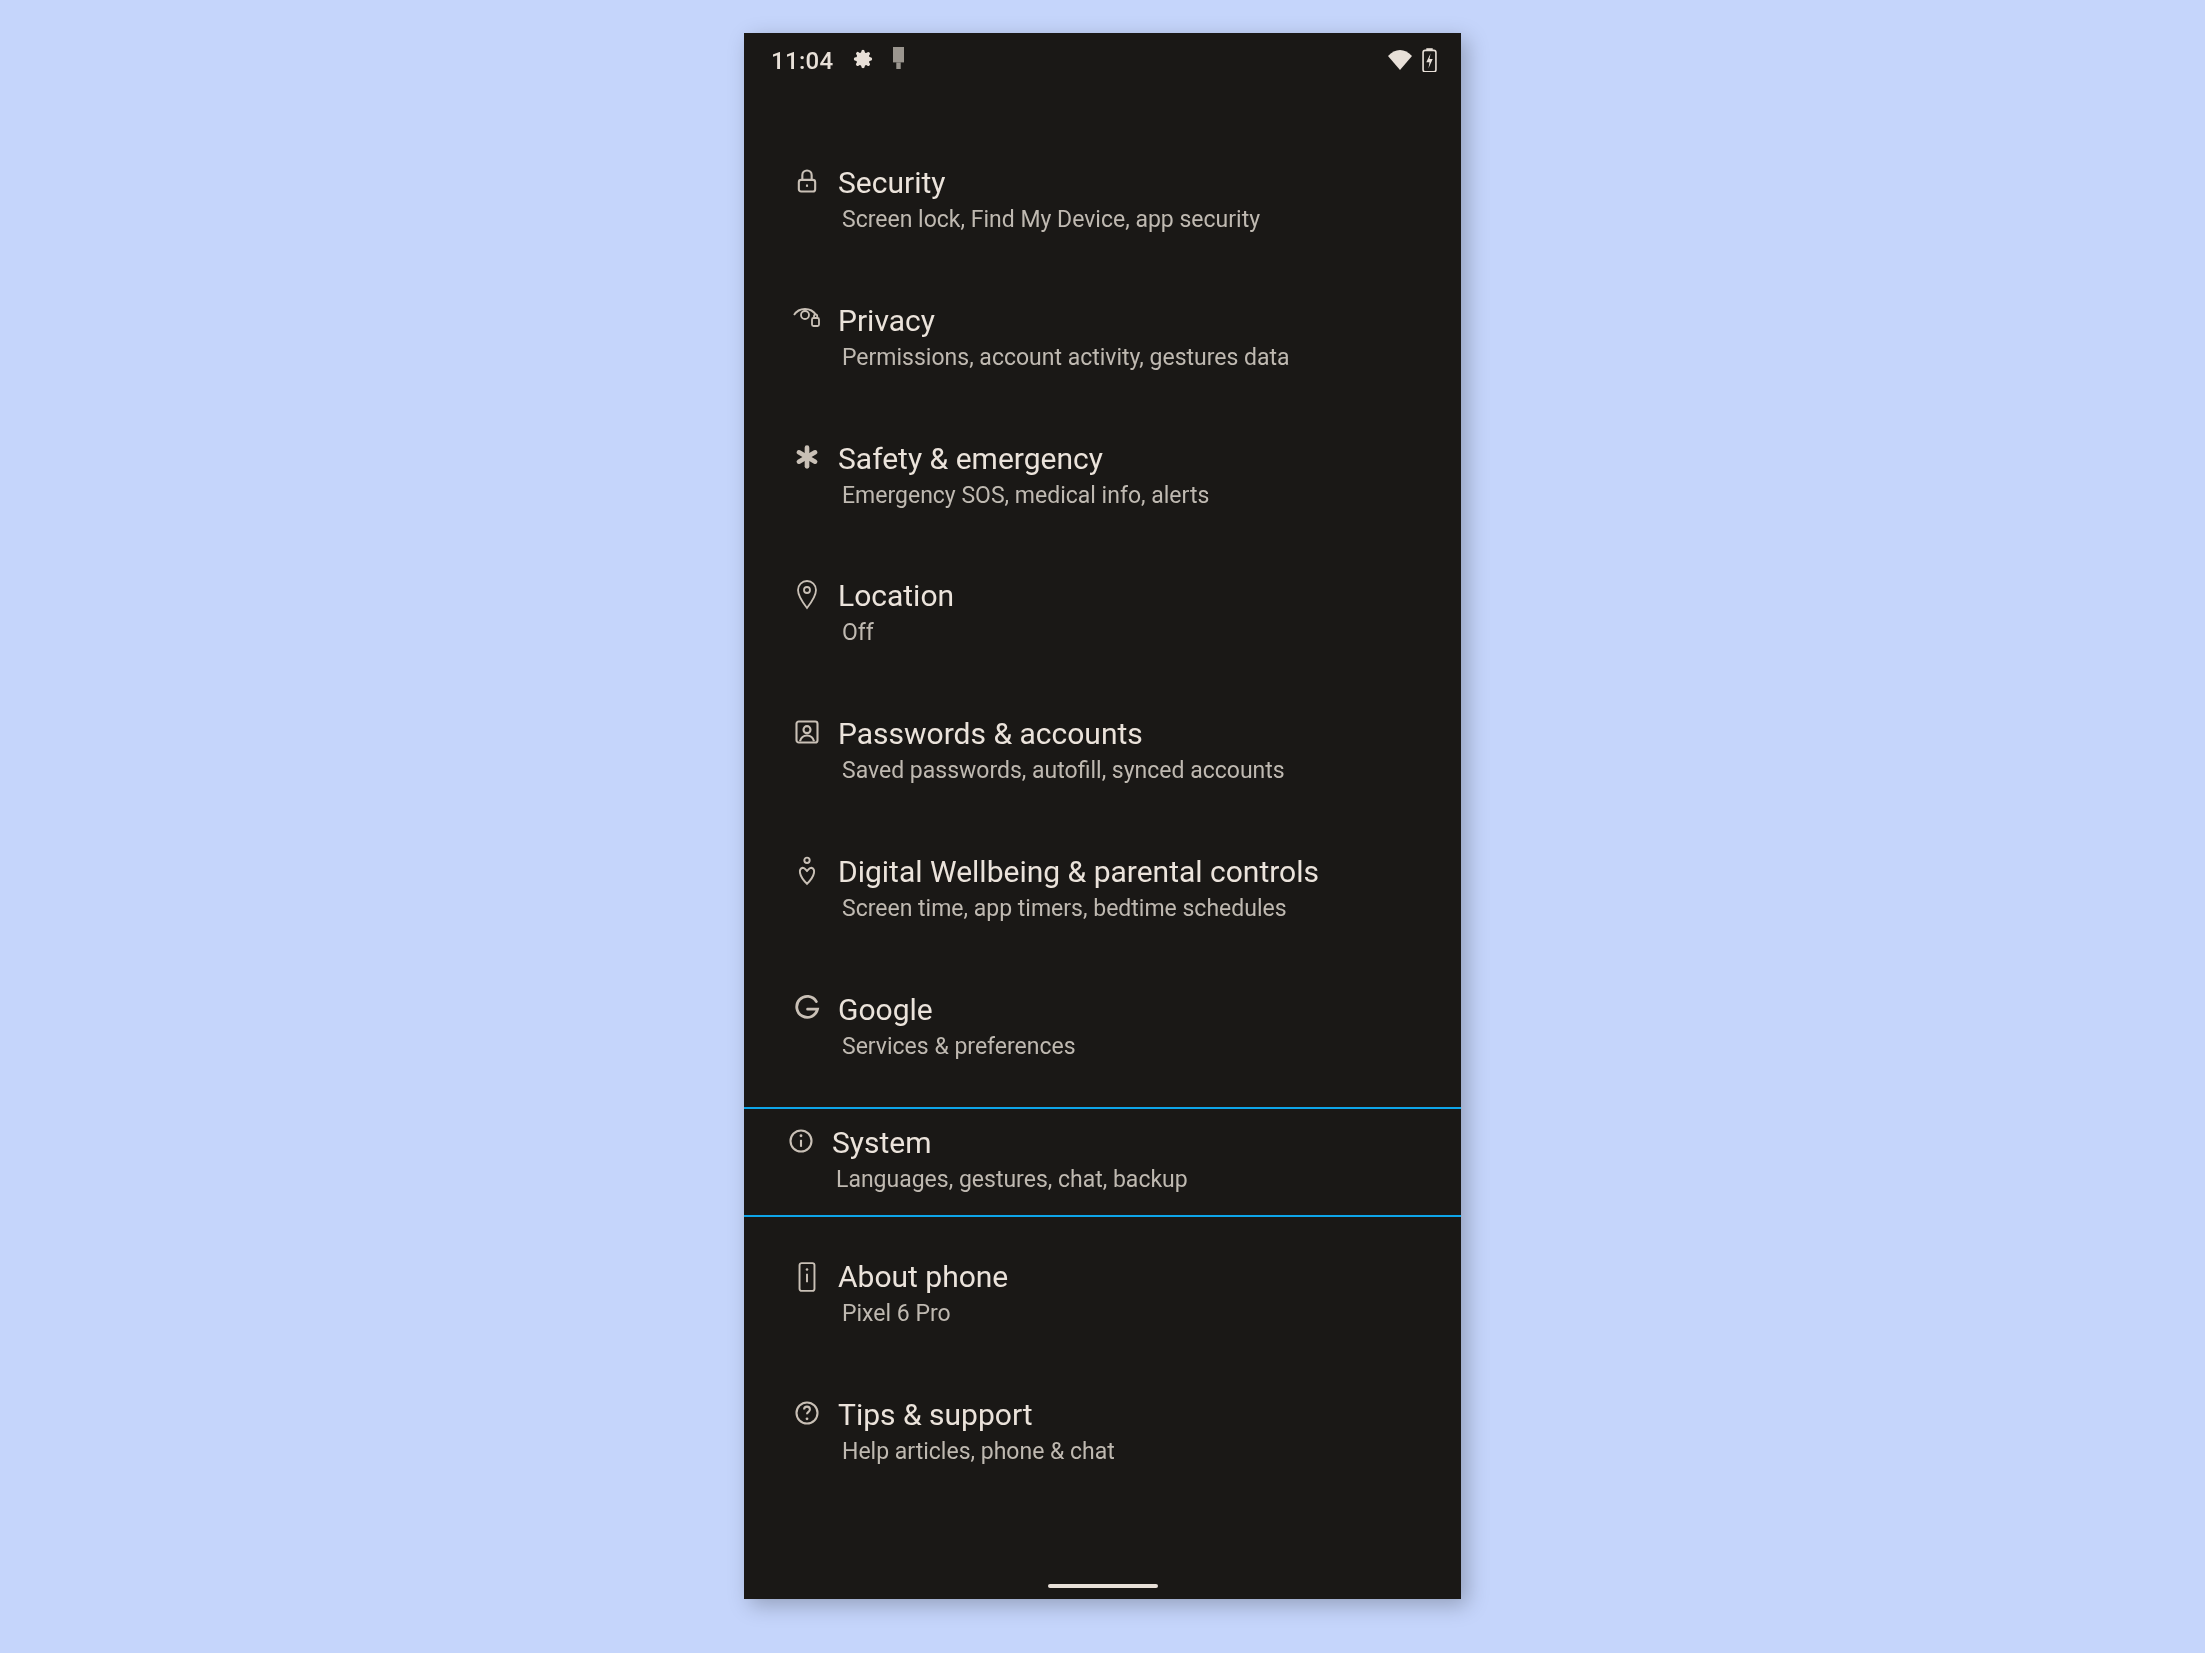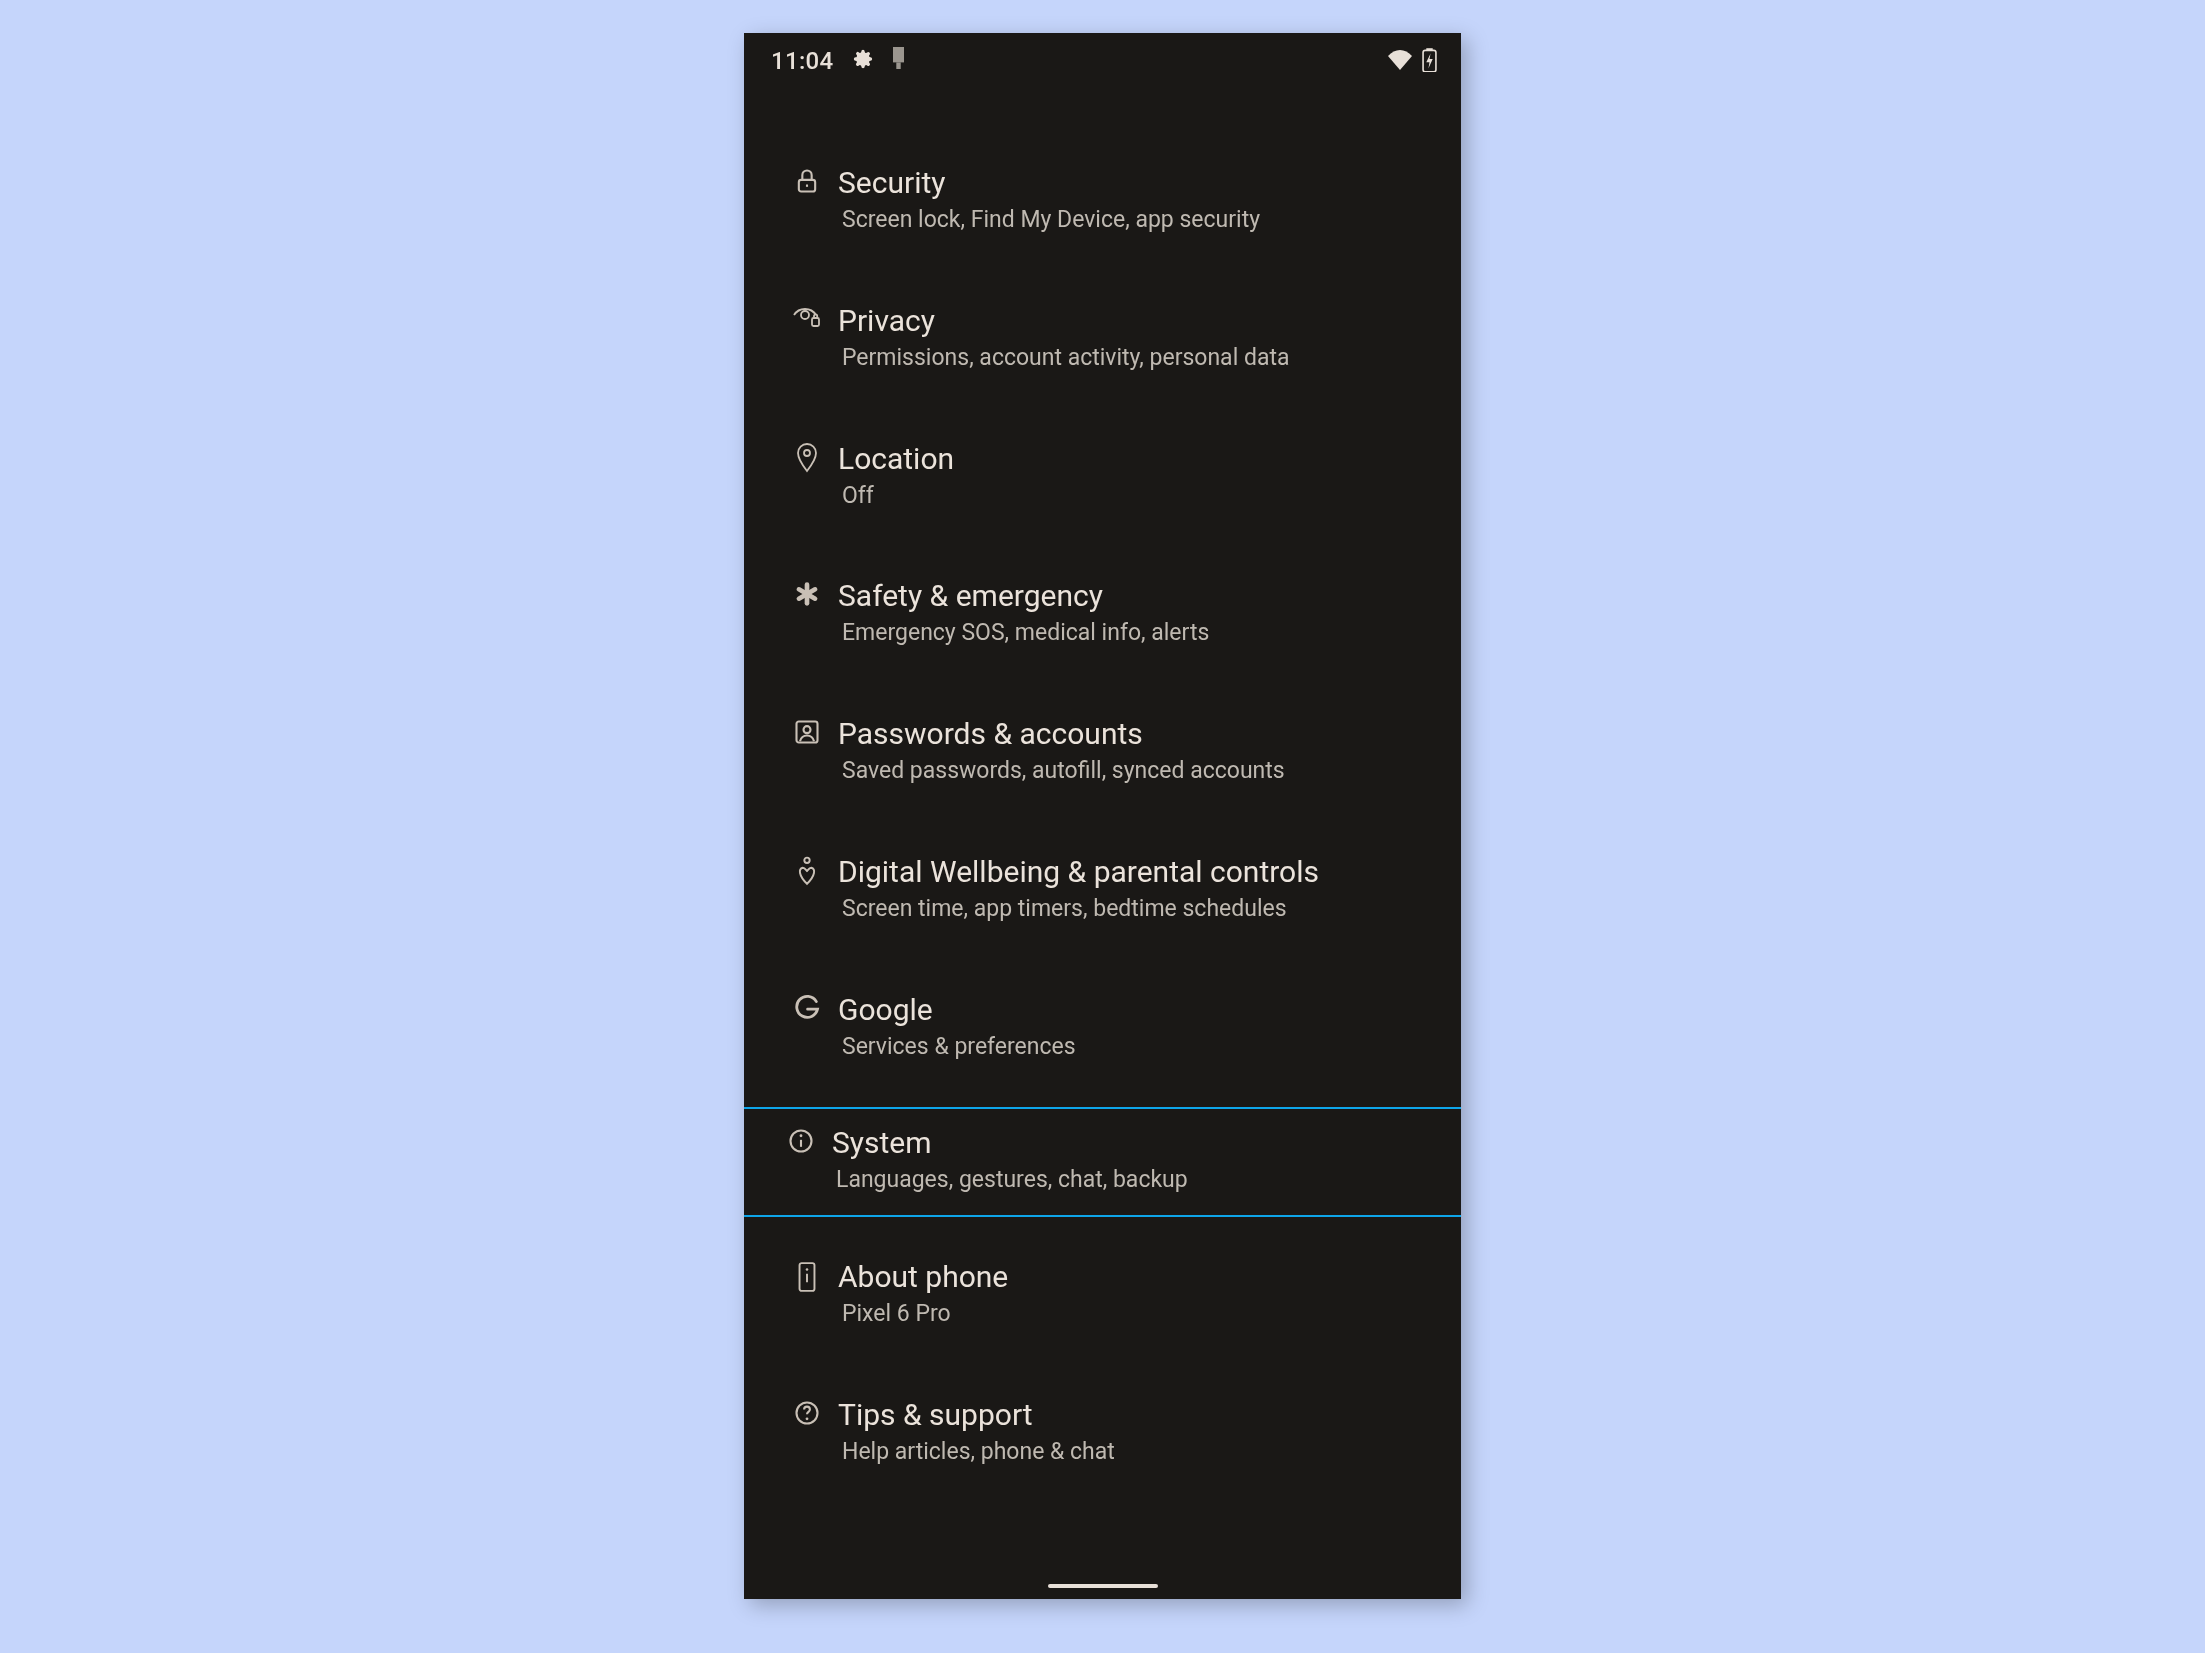--- a/index.html
+++ b/index.html
@@ -160,53 +160,53 @@
       <div class="icon-cell">
         <svg width="30" height="24" viewBox="0 0 30 24" fill="none" stroke="#c9c0b6" stroke-width="1.8">
           <path d="M2 10 C7 2 19 2 24 10"></path>
           <circle cx="13" cy="10" r="4"></circle>
           <rect x="20" y="13" width="7" height="8" rx="1.5"></rect>
           <path d="M22 13 v-2 a1.6 1.6 0 0 1 3.2 0 v2"></path>
         </svg>
       </div>
       <div class="text-cell">
         <p class="title">Privacy</p>
-        <p class="subtitle">Permissions, account activity, personal data</p>
-      </div>
-    </div>
-
-    <div class="row">
-      <div class="icon-cell">
-        <svg width="24" height="30" viewBox="0 0 24 30" fill="none" stroke="#c9c0b6" stroke-width="1.8">
-          <path d="M12 28 C5 19 3 14 3 10 a9 9 0 0 1 18 0 c0 4 -2 9 -9 18 Z"></path>
-          <circle cx="12" cy="10" r="3"></circle>
-        </svg>
-      </div>
-      <div class="text-cell">
-        <p class="title">Location</p>
-        <p class="subtitle">Off</p>
+        <p class="subtitle">Permissions, account activity, gestures data</p>
       </div>
     </div>
 
     <div class="row">
       <div class="icon-cell">
         <svg width="28" height="28" viewBox="0 0 24 24" fill="#c9c0b6">
           <rect x="10" y="2" width="4" height="20" rx="2"></rect>
           <rect x="10" y="2" width="4" height="20" rx="2" transform="rotate(60 12 12)"></rect>
           <rect x="10" y="2" width="4" height="20" rx="2" transform="rotate(-60 12 12)"></rect>
         </svg>
       </div>
       <div class="text-cell">
         <p class="title">Safety &amp; emergency</p>
         <p class="subtitle">Emergency SOS, medical info, alerts</p>
       </div>
     </div>
 
     <div class="row">
       <div class="icon-cell">
+        <svg width="24" height="30" viewBox="0 0 24 30" fill="none" stroke="#c9c0b6" stroke-width="1.8">
+          <path d="M12 28 C5 19 3 14 3 10 a9 9 0 0 1 18 0 c0 4 -2 9 -9 18 Z"></path>
+          <circle cx="12" cy="10" r="3"></circle>
+        </svg>
+      </div>
+      <div class="text-cell">
+        <p class="title">Location</p>
+        <p class="subtitle">Off</p>
+      </div>
+    </div>
+
+    <div class="row">
+      <div class="icon-cell">
         <svg width="28" height="28" viewBox="0 0 24 24" fill="none" stroke="#c9c0b6" stroke-width="1.8">
           <rect x="3" y="3" width="18" height="18" rx="2"></rect>
           <circle cx="12" cy="10" r="3"></circle>
           <path d="M6 20 c1-4 4-5 6-5 s5 1 6 5"></path>
         </svg>
       </div>
       <div class="text-cell">
         <p class="title">Passwords &amp; accounts</p>
         <p class="subtitle">Saved passwords, autofill, synced accounts</p>
       </div>

